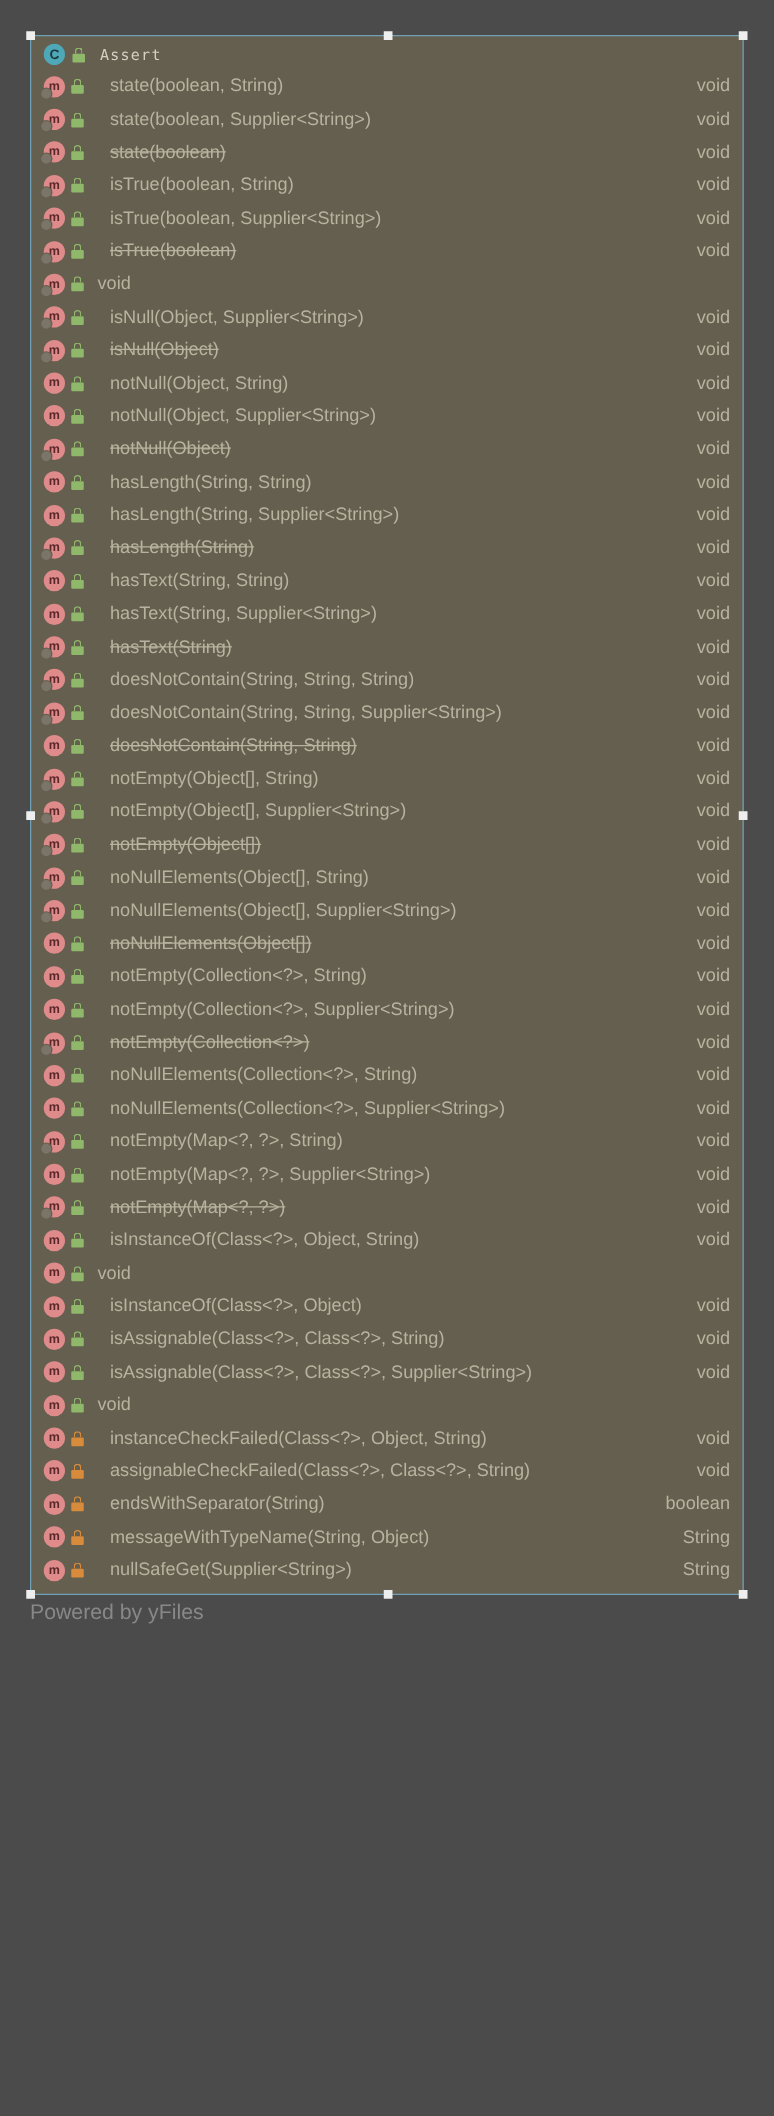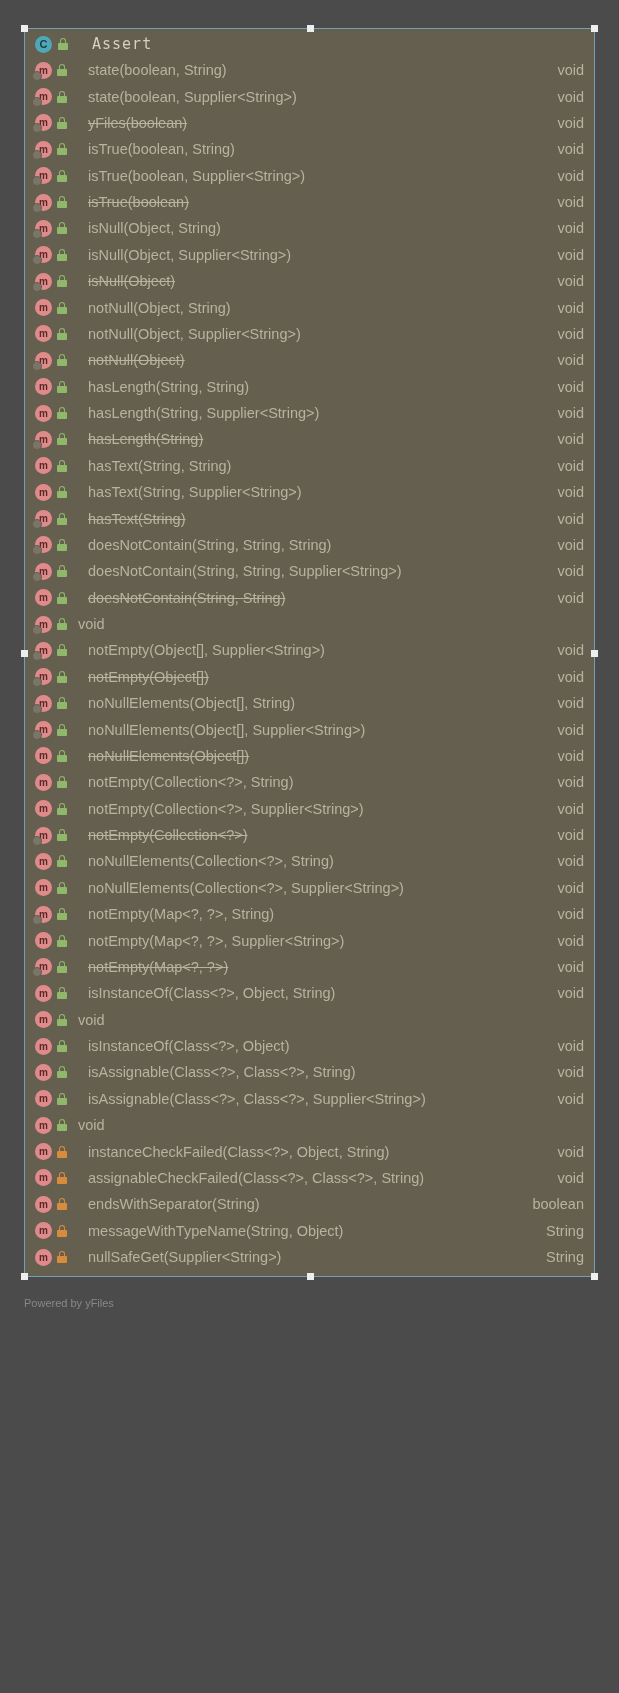--- a/index.html
+++ b/index.html
@@ -59,23 +59,23 @@
   width: 10px; height: 7px; background: #d88b3a; border-radius: 1px;
 }
 .lock-orange::after {
   content: ""; position: absolute; top: 0; left: 2px;
   width: 4px; height: 4px; border: 1px solid #d88b3a;
   border-bottom: none; border-radius: 3px 3px 0 0;
 }
 .class-name {
   font-family: "Consolas", monospace;
   color: #d4d0c4;
-  font-size: 15px;
+  font-size: 12px;
   letter-spacing: 1px;
-  margin-left: 18px;
+  margin-left: 6px;
   text-align: right;
 }
 .member-row {
   display: flex;
   align-items: center;
   padding: 4.7px 10px;
   gap: 5px;
 }
 .method-icon {
   width: 17px; height: 17px;
@@ -118,22 +118,22 @@
 .handle.tl { top: -4px; left: -4px; }
 .handle.tr { top: -4px; right: -4px; }
 .handle.bl { bottom: -4px; left: -4px; }
 .handle.br { bottom: -4px; right: -4px; }
 .handle.tm { top: -4px; left: 50%; margin-left: -3px; }
 .handle.bm { bottom: -4px; left: 50%; margin-left: -3px; }
 .handle.ml { left: -4px; top: 50%; margin-top: -3px; }
 .handle.mr { right: -4px; top: 50%; margin-top: -3px; }
 .footer {
   color: #888;
-  font-size: 11px;
-  padding-top: 20px;
+  font-size: 17px;
+  padding-top: 4px;
 }
 .watermark {
   position: absolute;
   right: 6px;
   bottom: -16px;
   color: #999;
   font-size: 12px;
 }
 </style>
 </head>
@@ -164,21 +164,21 @@
       </div>
       <div class="member-row">
         <span class="method-icon override">m</span>
         <span class="lock-green"></span>
         <span class="sig">state(boolean, Supplier&lt;String&gt;)</span>
         <span class="ret">void</span>
       </div>
       <div class="member-row">
         <span class="method-icon override">m</span>
         <span class="lock-green"></span>
-        <span class="sig deprecated">yFiles(boolean)</span>
+        <span class="sig deprecated">state(boolean)</span>
         <span class="ret">void</span>
       </div>
       <div class="member-row">
         <span class="method-icon override">m</span>
         <span class="lock-green"></span>
         <span class="sig">isTrue(boolean, String)</span>
         <span class="ret">void</span>
       </div>
       <div class="member-row">
         <span class="method-icon override">m</span>
@@ -188,21 +188,20 @@
       </div>
       <div class="member-row">
         <span class="method-icon override">m</span>
         <span class="lock-green"></span>
         <span class="sig deprecated">isTrue(boolean)</span>
         <span class="ret">void</span>
       </div>
       <div class="member-row">
         <span class="method-icon override">m</span>
         <span class="lock-green"></span>
-        <span class="sig">isNull(Object, String)</span>
         <span class="ret">void</span>
       </div>
       <div class="member-row">
         <span class="method-icon override">m</span>
         <span class="lock-green"></span>
         <span class="sig">isNull(Object, Supplier&lt;String&gt;)</span>
         <span class="ret">void</span>
       </div>
       <div class="member-row">
         <span class="method-icon override">m</span>
@@ -278,20 +277,21 @@
       </div>
       <div class="member-row">
         <span class="method-icon">m</span>
         <span class="lock-green"></span>
         <span class="sig deprecated">doesNotContain(String, String)</span>
         <span class="ret">void</span>
       </div>
       <div class="member-row">
         <span class="method-icon override">m</span>
         <span class="lock-green"></span>
+        <span class="sig">notEmpty(Object[], String)</span>
         <span class="ret">void</span>
       </div>
       <div class="member-row">
         <span class="method-icon override">m</span>
         <span class="lock-green"></span>
         <span class="sig">notEmpty(Object[], Supplier&lt;String&gt;)</span>
         <span class="ret">void</span>
       </div>
       <div class="member-row">
         <span class="method-icon override">m</span>

